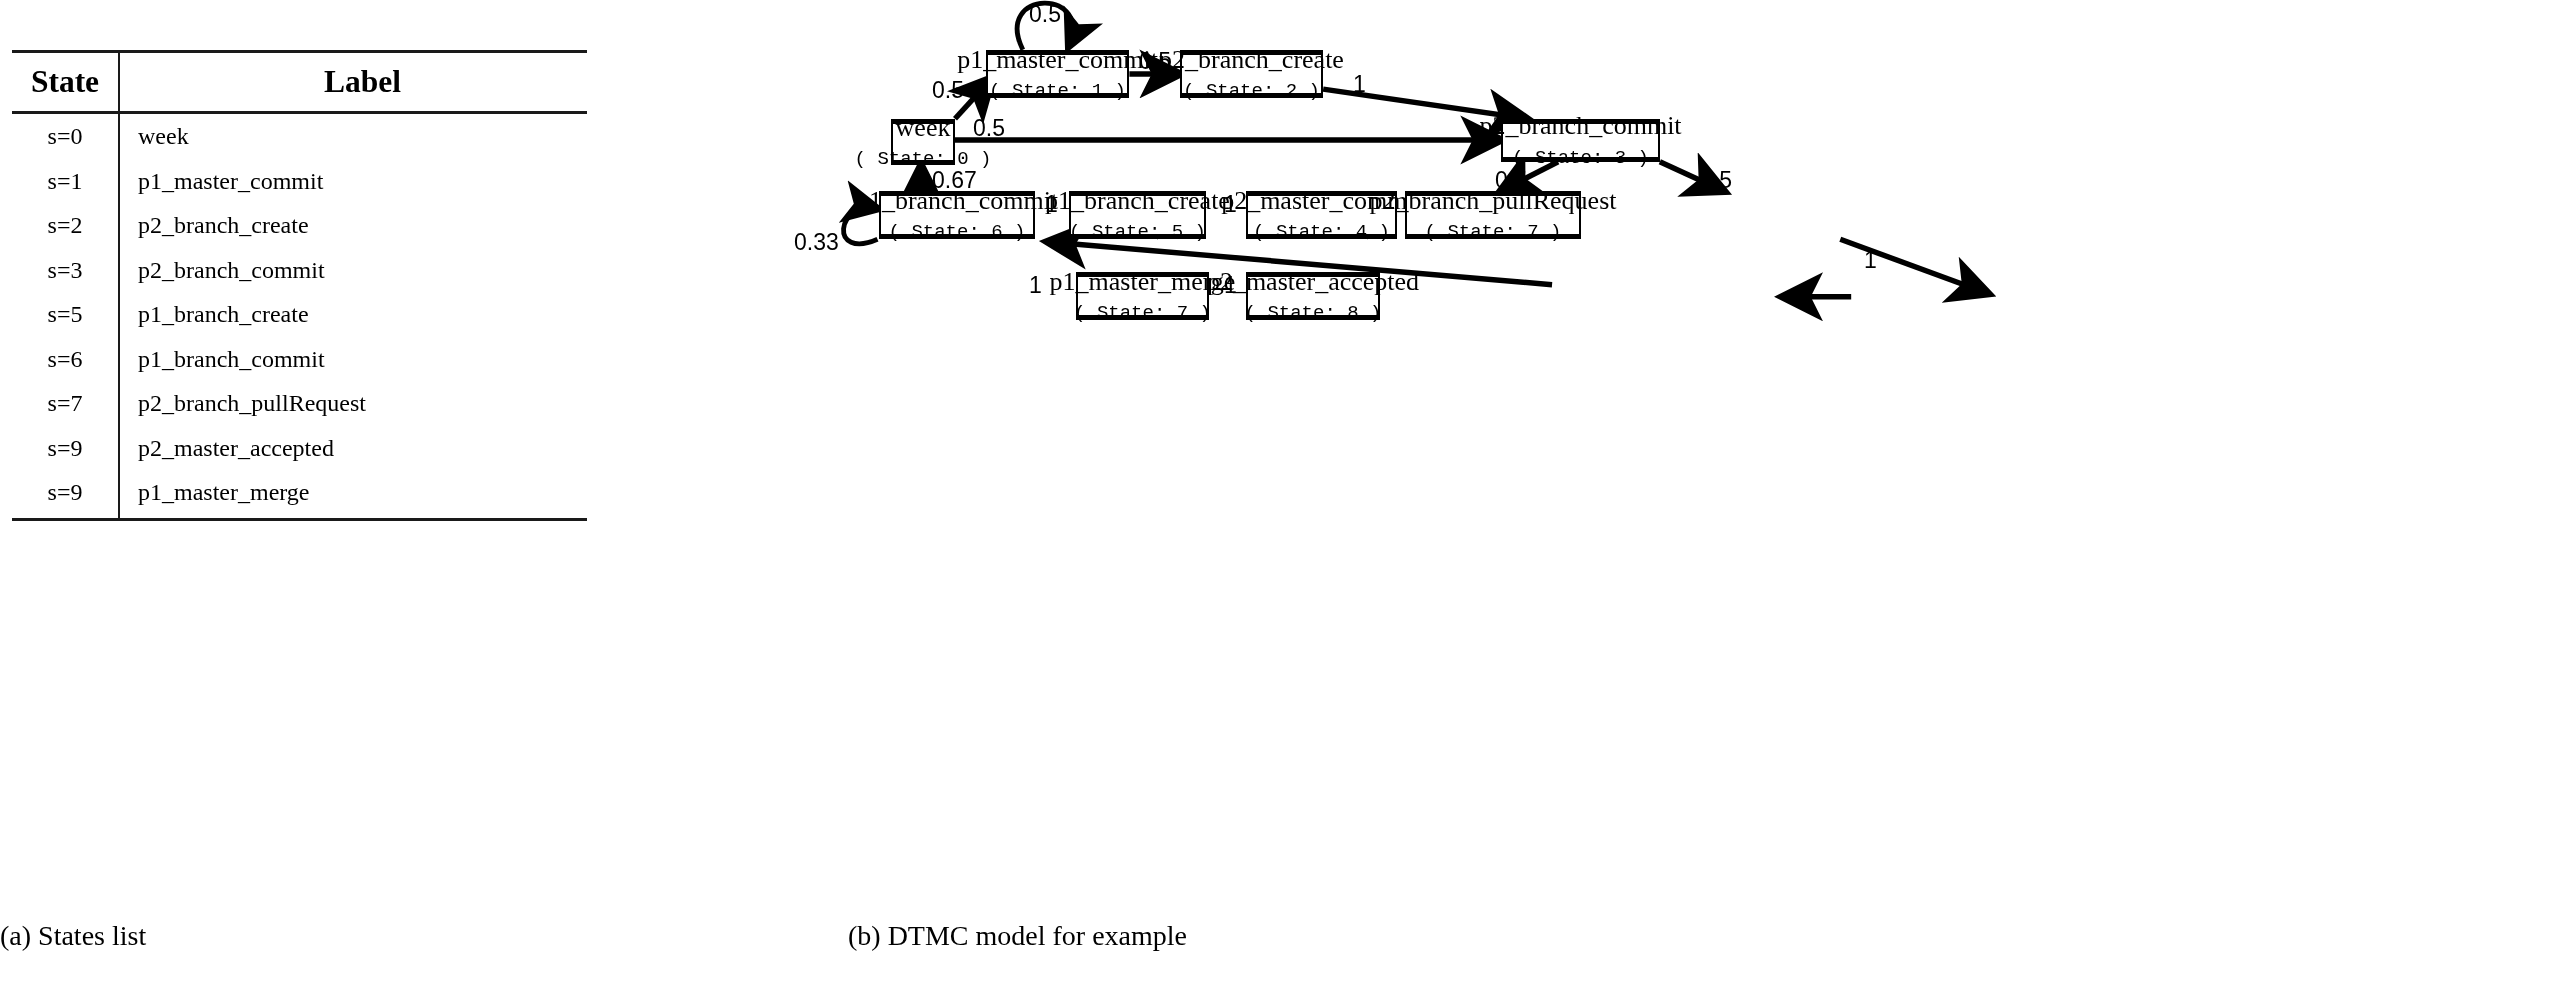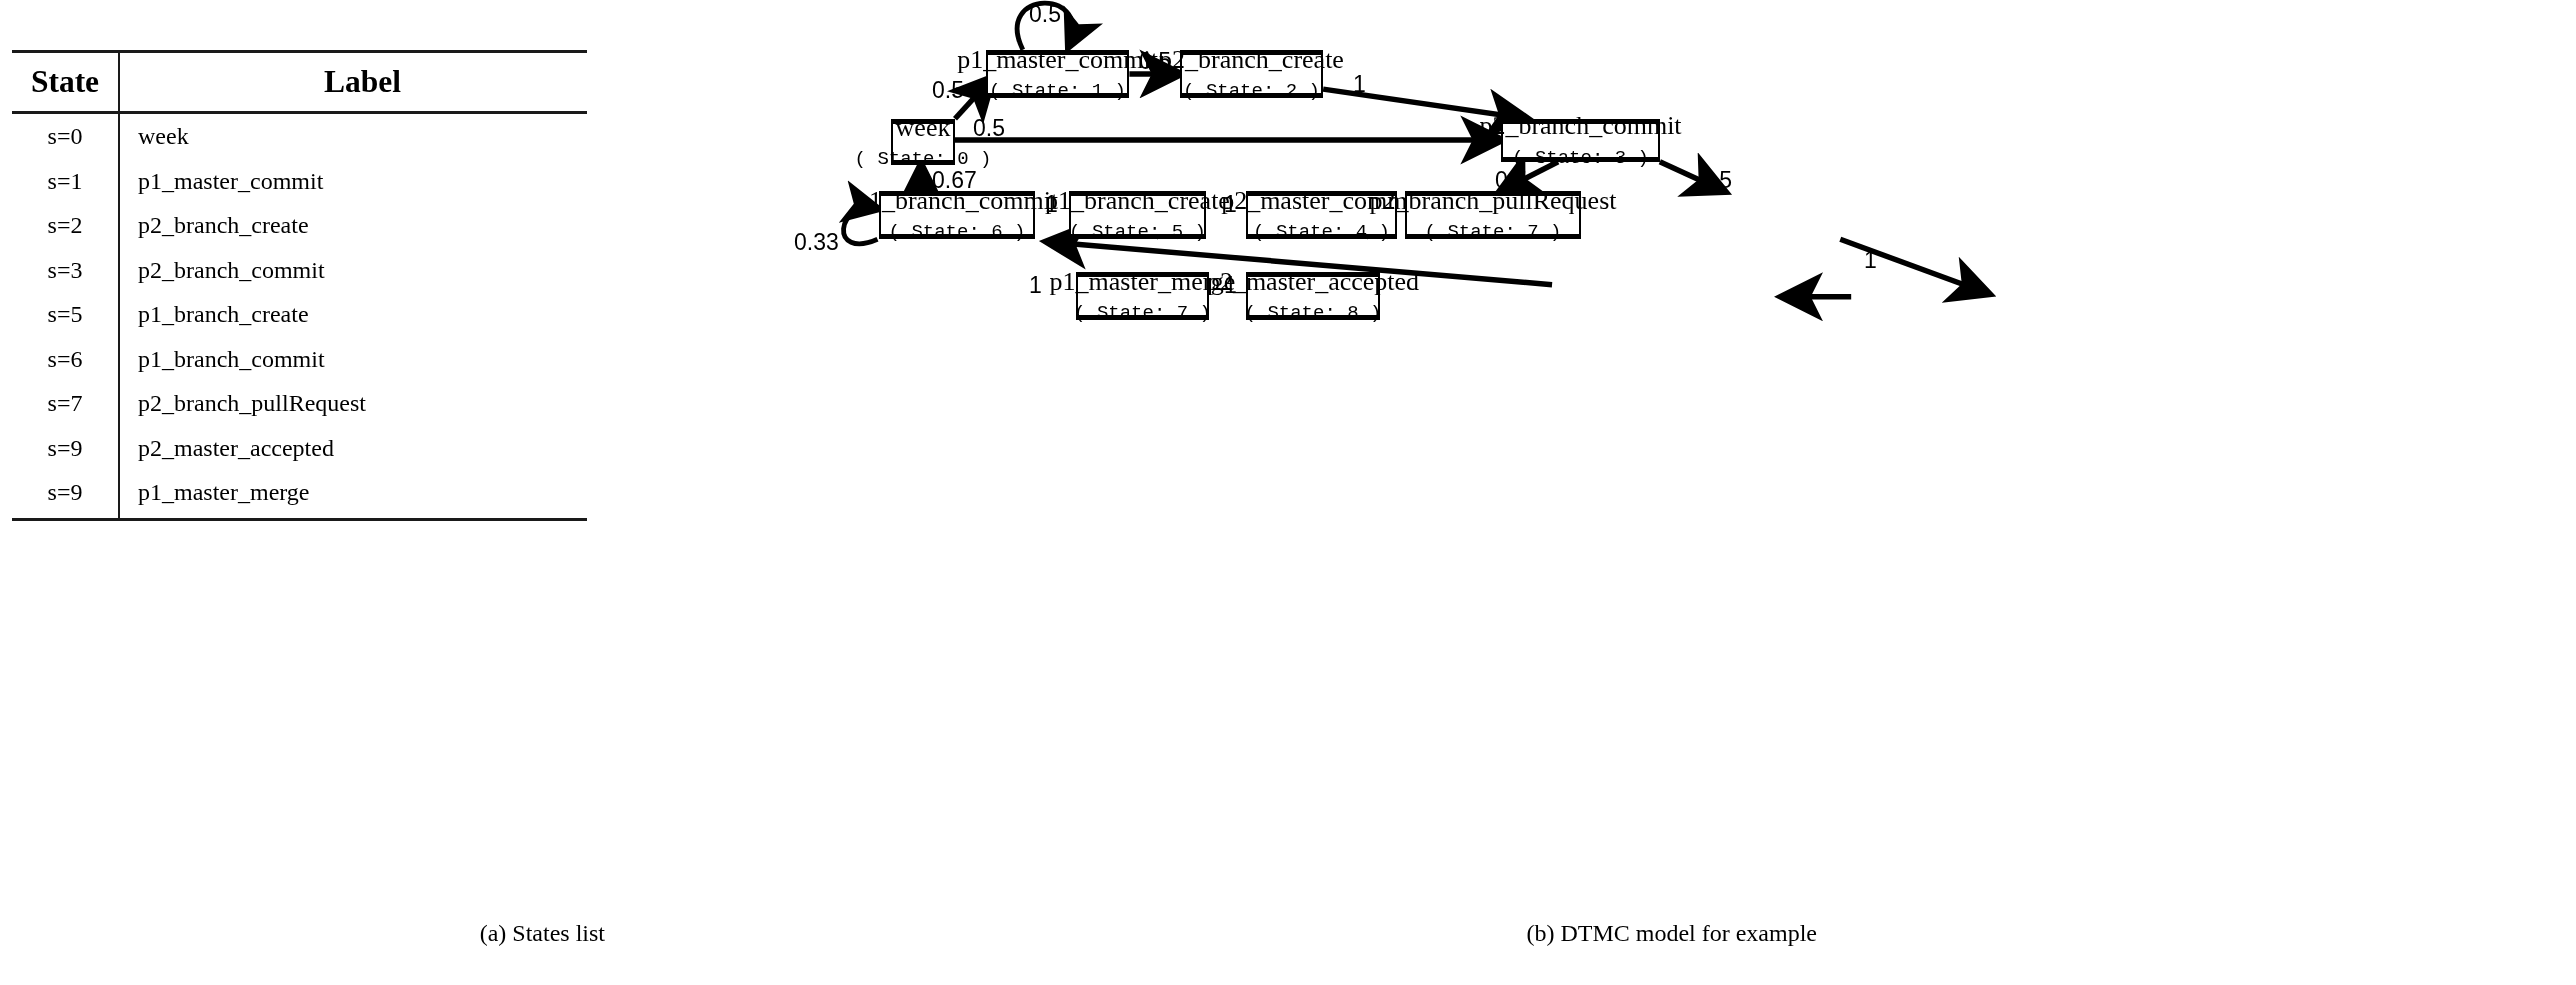--- a/index.html
+++ b/index.html
@@ -57,23 +57,23 @@
     border-right: 2.4px solid #1a1a1a;
   }
   .col-label {
     padding-left: 18px !important;
     text-align: left;
   }
   thead .col-state { border-right: 2.4px solid #1a1a1a; }
 
   .subcaption {
     position: absolute;
-    font-size: 24px;
-    font-family: "Liberation Serif", serif;
-    text-align: right;
+    font-size: 28px;
+    font-family: "Liberation Serif", serif;
+    text-align: left;
     white-space: nowrap;
   }
   #caption-a {
     left: 0px;
     top: 920px;
     width: 605px;
   }
   #caption-b {
     left: 848px;
     top: 920px;

